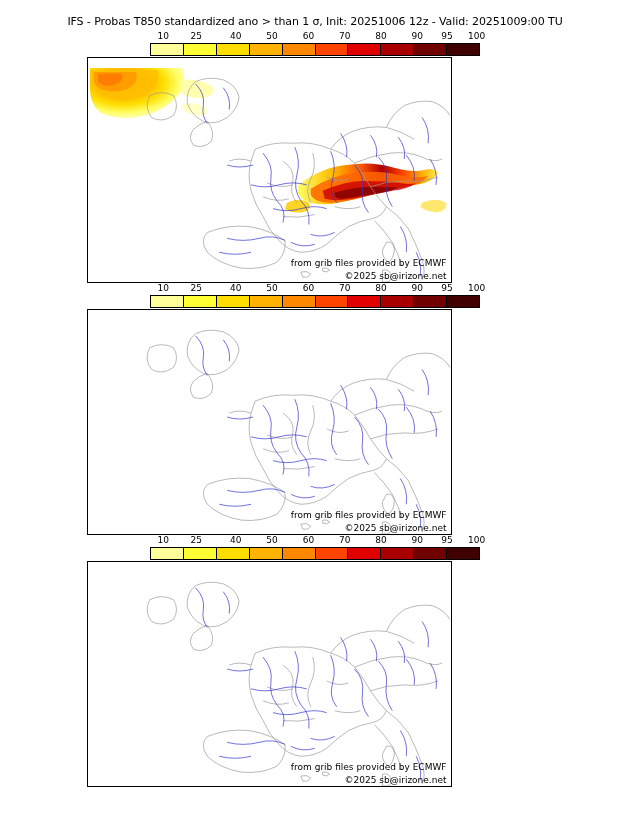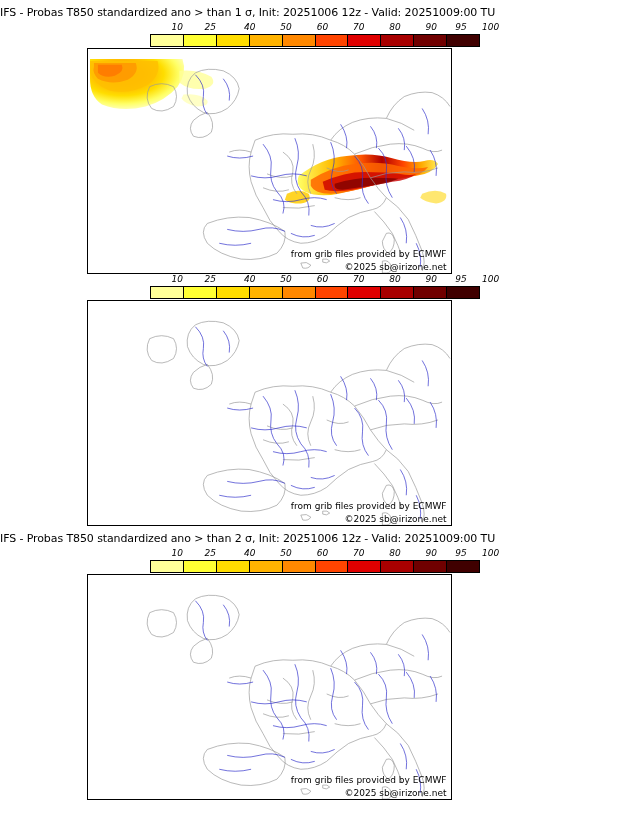--- a/index.html
+++ b/index.html
@@ -13,43 +13,42 @@
     font-family: "DejaVu Sans", sans-serif;
     color: #000000;
     overflow: hidden;
   }
   .panel {
     width: 630px;
     position: relative;
   }
   .panel-title {
     font-size: 11px;
-    text-align: left;
-    padding-top: 6px;
+    text-align: center;
+    padding-top: 15px;
     padding-bottom: 3px;
     white-space: nowrap;
     letter-spacing: -0.1px;
   }
   .colorbar-wrap {
     width: 630px;
     display: flex;
     justify-content: center;
   }
   .colorbar {
     position: relative;
     width: 330px;
     height: 26px;
   }
   .cb-labels {
     position: absolute;
     top: 0;
-    left: 14px;
+    left: 0;
     width: 330px;
     height: 12px;
-    font-style: italic;
   }
   .cb-labels span {
     position: absolute;
     font-size: 9px;
     transform: translateX(-50%);
     top: 0;
     line-height: 11px;
   }
   .cb-bar {
     position: absolute;
@@ -336,21 +335,20 @@
           <path d="M330,196 Q336,208 334,220"></path>
         </g>
       </svg>
       <div class="credit-ecmwf">from grib files provided by ECMWF</div>
       <div class="credit-author">©2025 sb@irizone.net</div>
     </div>
   </div>
 </div>
 
 <div class="panel" id="panel-3">
-  <div class="panel-title">IFS - Probas T850  standardized ano &gt; than 2 σ, Init: 20251006 12z - Valid: 20251009:00 TU</div>
   <div class="colorbar-wrap">
     <div class="colorbar">
       <div class="cb-labels">
         <span style="left:4%">10</span>
         <span style="left:14%">25</span>
         <span style="left:26%">40</span>
         <span style="left:37%">50</span>
         <span style="left:48%">60</span>
         <span style="left:59%">70</span>
         <span style="left:70%">80</span>

